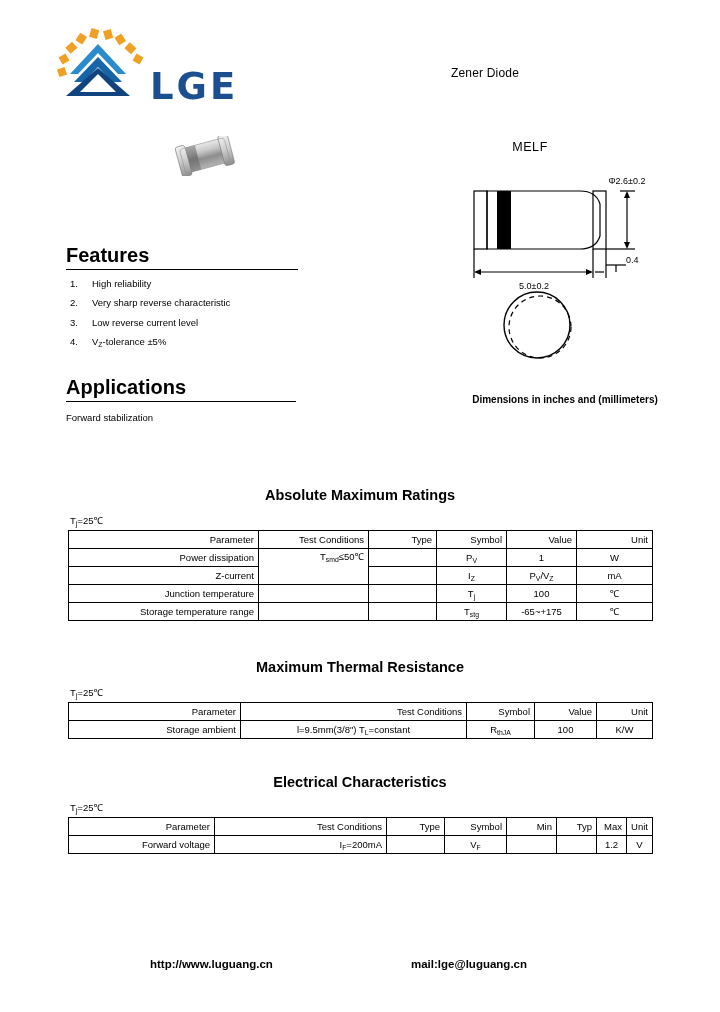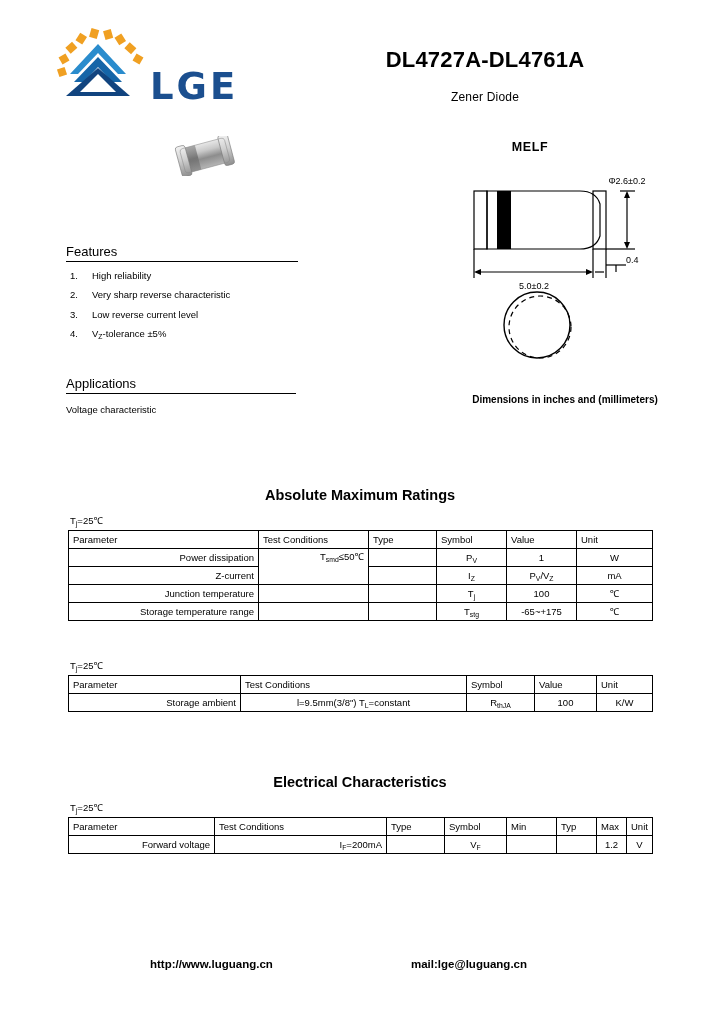--- a/index.html
+++ b/index.html
@@ -72,22 +72,22 @@
     position: absolute;
     left: 66px; top: 244px;
     width: 232px;
   }
   #applications-section {
     position: absolute;
     left: 66px; top: 376px;
     width: 230px;
   }
   .sec-head {
-    font-size: 13px;
-    font-weight: normal;
+    font-size: 20px;
+    font-weight: bold;
     padding-bottom: 2px;
   }
   .sec-rule {
     border-bottom: 1.6px solid #000;
     width: 100%;
     margin-bottom: 9px;
   }
   .feat-row {
     display: flex;
     font-size: 9.5px;
@@ -107,21 +107,21 @@
     position: absolute;
     left: 430px; top: 132px;
     width: 270px; height: 280px;
   }
   #melf-label {
     position: absolute;
     left: 0; top: 8px;
     width: 200px;
     text-align: center;
     font-size: 12.5px;
-    font-weight: bold;
+    font-weight: normal;
     letter-spacing: 0.6px;
   }
   #dim-caption {
     position: absolute;
     left: 0; top: 262px;
     width: 270px;
     text-align: center;
     font-size: 10px;
     font-weight: bold;
   }
@@ -145,21 +145,21 @@
     table-layout: fixed;
   }
   table.dt td, table.dt th {
     border: 1px solid #000;
     font-size: 9.5px;
     font-weight: normal;
     height: 17px;
     padding: 0 4px;
     vertical-align: middle;
   }
-  table.dt th { text-align: left; }
+  table.dt th { text-align: right; }
   td.c { text-align: center; }
   td.l { text-align: right; padding-left: 7px; }
   td.nb-l { border-left: none; }
   td.nb-r { border-right: none; }
 
   #sec-abs { top: 487px; }
   #sec-therm { top: 659px; }
   #sec-elec { top: 774px; }
 
   
@@ -201,21 +201,20 @@
         <path d="M46 20 L74 50 L66 50 L46 29 L26 50 L18 50 Z" fill="#2a8ccd"></path>
         <path d="M46 33 L70 58 L60 58 L46 43 L32 58 L22 58 Z" fill="#1565a8"></path>
         <path d="M46 44 L78 72 L14 72 Z" fill="#11447f"></path>
         <path d="M46 50 L64 68 L28 68 Z" fill="#ffffff"></path>
       </svg>
     </div>
     <div id="logo-text">LGE</div>
   </div>
 
   <div id="title-block">
-    <div id="doc-title">DL4727A-DL4761A</div>
     <div id="doc-subtitle">Zener Diode</div>
   </div>
 </div>
 
 <div id="product-photo">
   <svg viewBox="0 0 66 40" width="66" height="40" aria-hidden="true">
     <defs>
       <linearGradient id="bodyg" x1="0" y1="0" x2="0" y2="1">
         <stop offset="0" stop-color="#e8e8e8"></stop>
         <stop offset="0.3" stop-color="#c9c9c9"></stop>
@@ -261,21 +260,21 @@
   </div>
   <div class="feat-row">
     <span class="feat-num">4.</span>
     <span class="feat-txt">V<sub>Z</sub>-tolerance ±5%</span>
   </div>
 </div>
 
 <div id="applications-section">
   <div class="sec-head">Applications</div>
   <div class="sec-rule"></div>
-  <div id="applications-body">Voltage characteristic</div>
+  <div id="applications-body">Forward stabilization</div>
 </div>
 
 <div id="package-block">
   <div id="melf-label">MELF</div>
 
   <svg width="270" height="250" viewBox="0 0 270 250" aria-hidden="true">
     <g stroke="#000" fill="none" stroke-width="1.2">
 
       <rect x="44" y="59" width="13" height="58"></rect>
 
@@ -367,20 +366,21 @@
         <td class="c"></td>
         <td class="c">T<sub>stg</sub></td>
         <td class="c">-65~+175</td>
         <td class="c">℃</td>
       </tr>
     </tbody>
   </table>
 </div>
 
 <div class="table-section" id="sec-therm">
+  <div class="tbl-head">Maximum Thermal Resistance</div>
   <div class="tbl-cond">T<sub>j</sub>=25℃</div>
 
   <table class="dt">
     <colgroup>
       <col style="width:172px">
         <col style="width:226px">
         <col style="width:68px">
       <col style="width:62px">
         <col style="width:56px">
     </colgroup>

